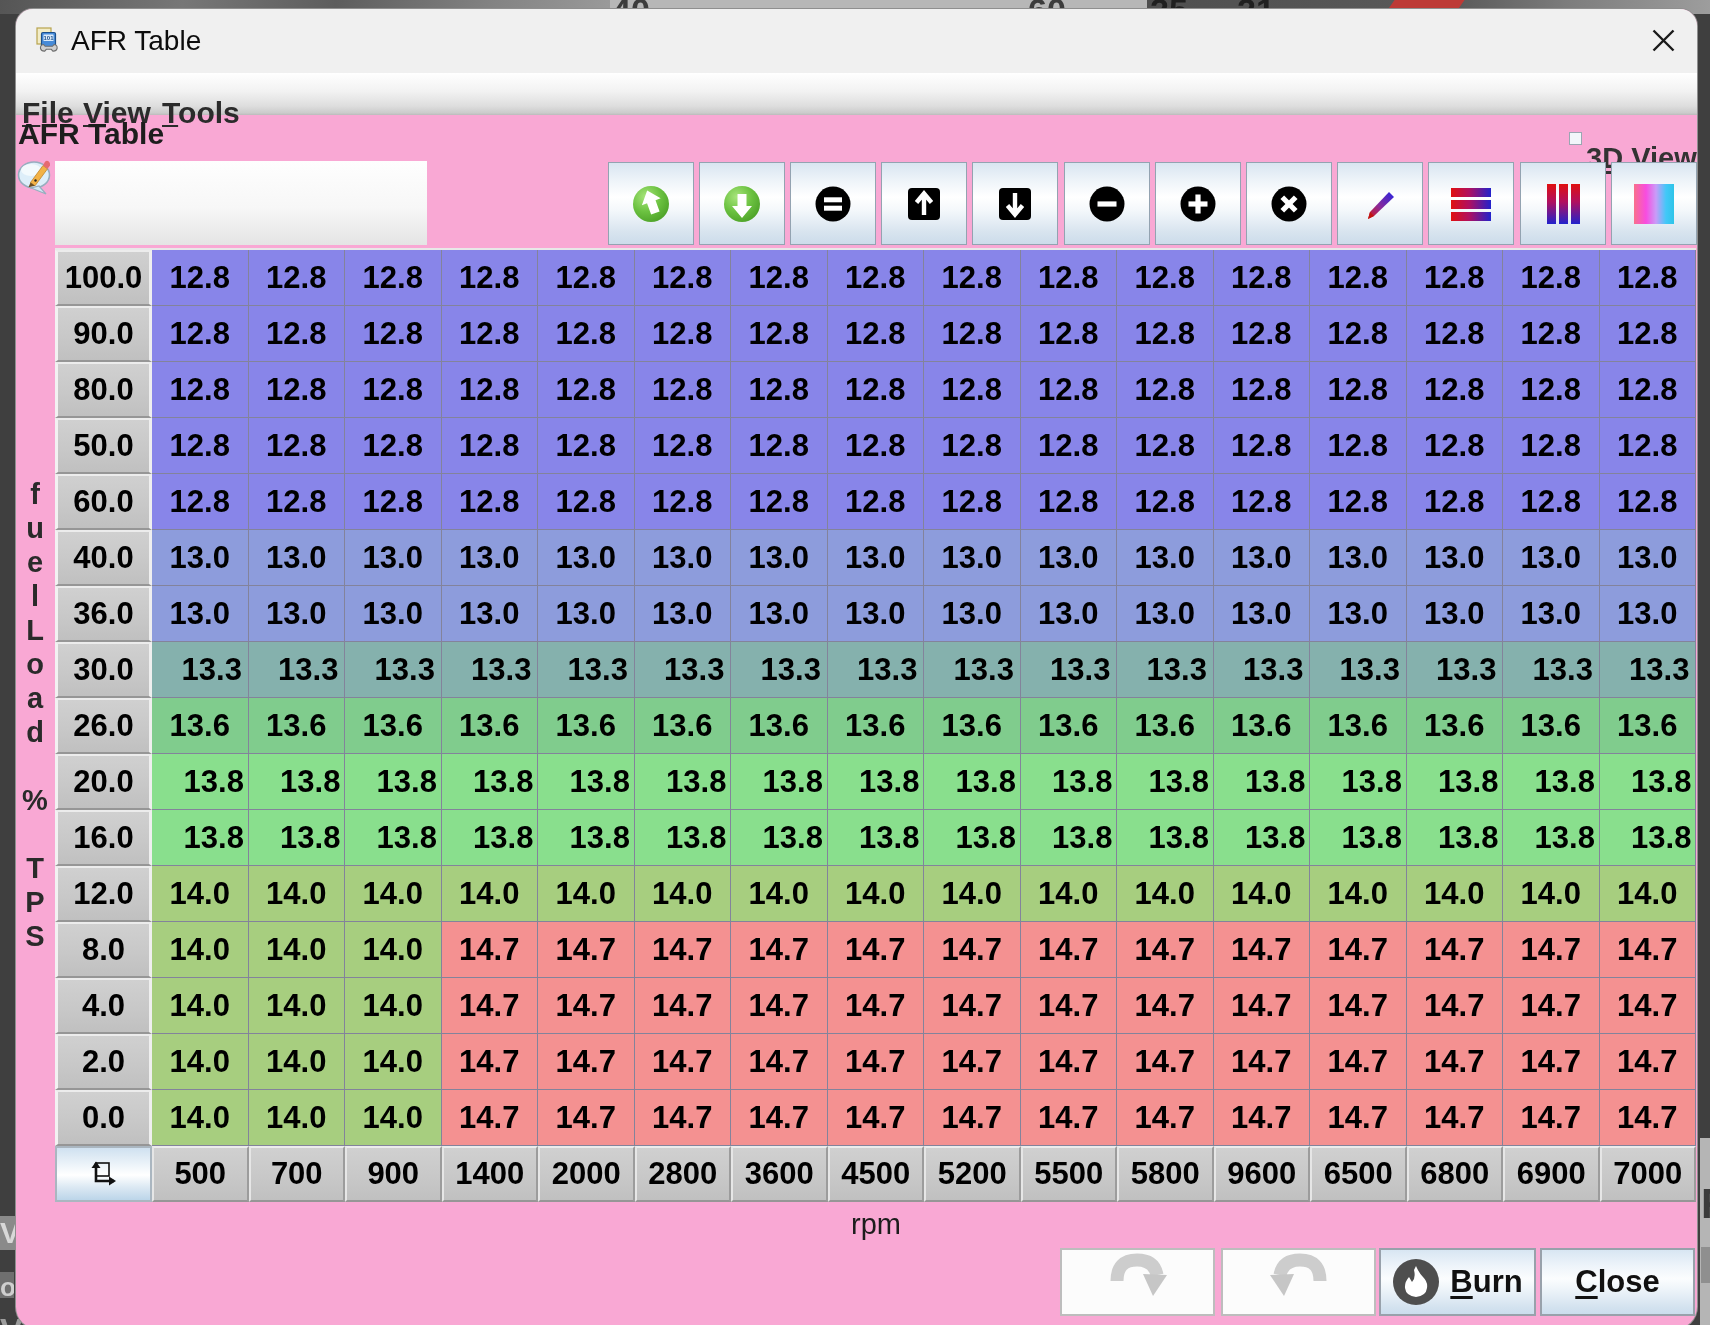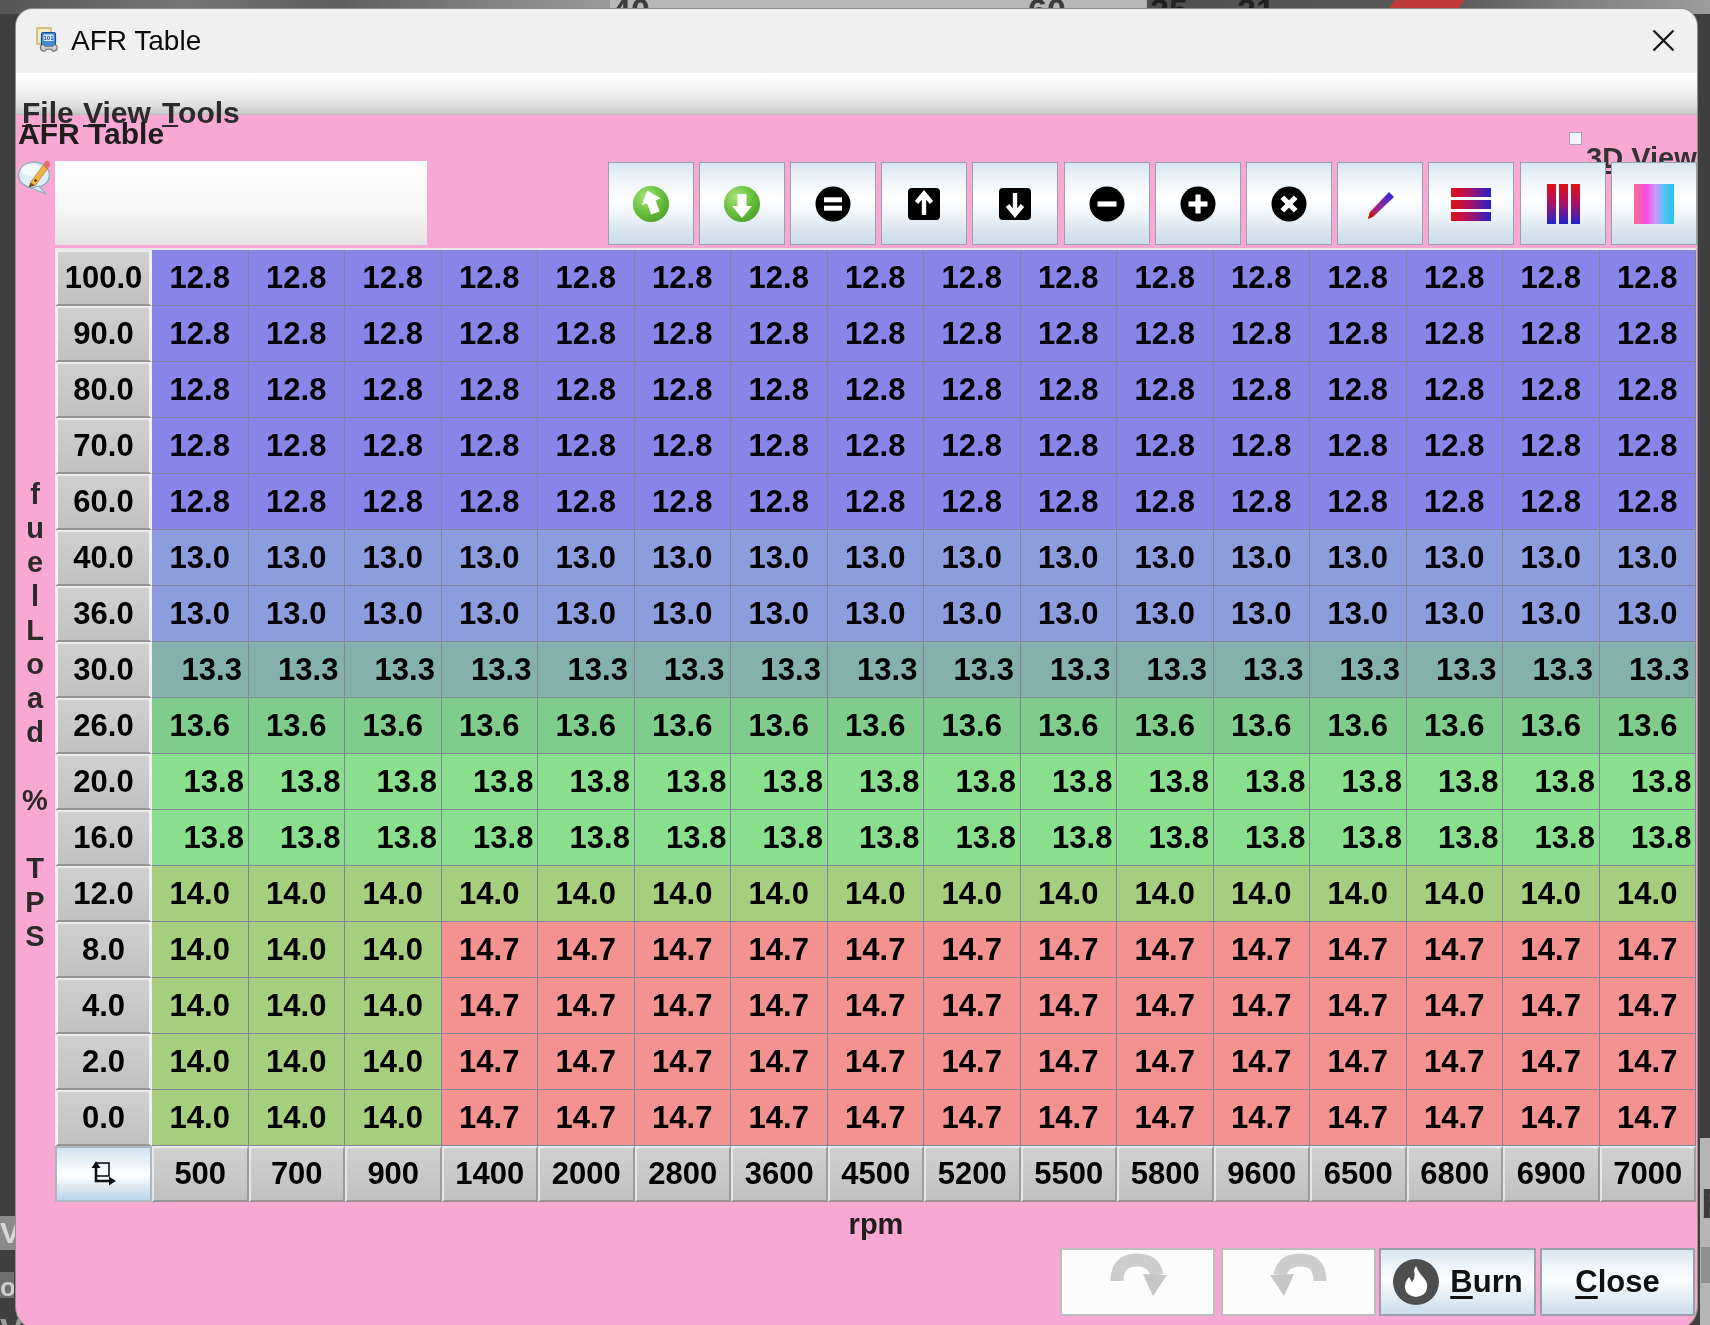--- a/index.html
+++ b/index.html
@@ -85,21 +85,21 @@
 .c138 { background:#89df8d;padding-left:28px; }
 .c140 { background:#a7ce7f; }
 .c147 { background:#f49191; }
 
 
 #vaxis { position:absolute; left:0px; top:468px; width:38px; text-align:center;
   font-size:29px; font-weight:700; color:#2a2a2a; line-height:34px; }
 
 
 #rpm { position:absolute; left:816px; top:1199px; width:88px; text-align:center;
-  font-size:29px; font-weight:700; color:#1d1d1d; }
+  font-size:29px; font-weight:400; color:#1d1d1d; }
 
 
 .bbtn { position:absolute; top:1239px; height:68px; }
 #undo { left:1044px; width:155px; background:#fcfcfc; border:2px solid #bdbdbd; }
 #redo { left:1205px; width:155px; background:#fcfcfc; border:2px solid #bdbdbd; }
 #burn { left:1363px; width:157px; }
 #closeb { left:1524px; width:155px; }
 #burn, #closeb { border:2px solid #98a1ab;
   background:linear-gradient(180deg,#d8e6f2 0%,#eef4fa 25%,#fbfdfe 45%,#eff5fa 60%,#d3e2ef 90%,#cbdded 100%);
   display:flex; align-items:center; justify-content:center;
@@ -344,21 +344,21 @@
 <div class="dc c128">12.8</div>
 <div class="dc c128">12.8</div>
 <div class="dc c128">12.8</div>
 <div class="dc c128">12.8</div>
 <div class="dc c128">12.8</div>
 <div class="dc c128">12.8</div>
 <div class="dc c128">12.8</div>
 <div class="dc c128">12.8</div>
 <div class="dc c128">12.8</div>
 <div class="rh">
-          <span>70.0</span>
+          <span>50.0</span>
         </div>
 <div class="dc c128">12.8</div>
 <div class="dc c128">12.8</div>
 <div class="dc c128">12.8</div>
 <div class="dc c128">12.8</div>
 <div class="dc c128">12.8</div>
 <div class="dc c128">12.8</div>
 <div class="dc c128">12.8</div>
 <div class="dc c128">12.8</div>
 <div class="dc c128">12.8</div>

